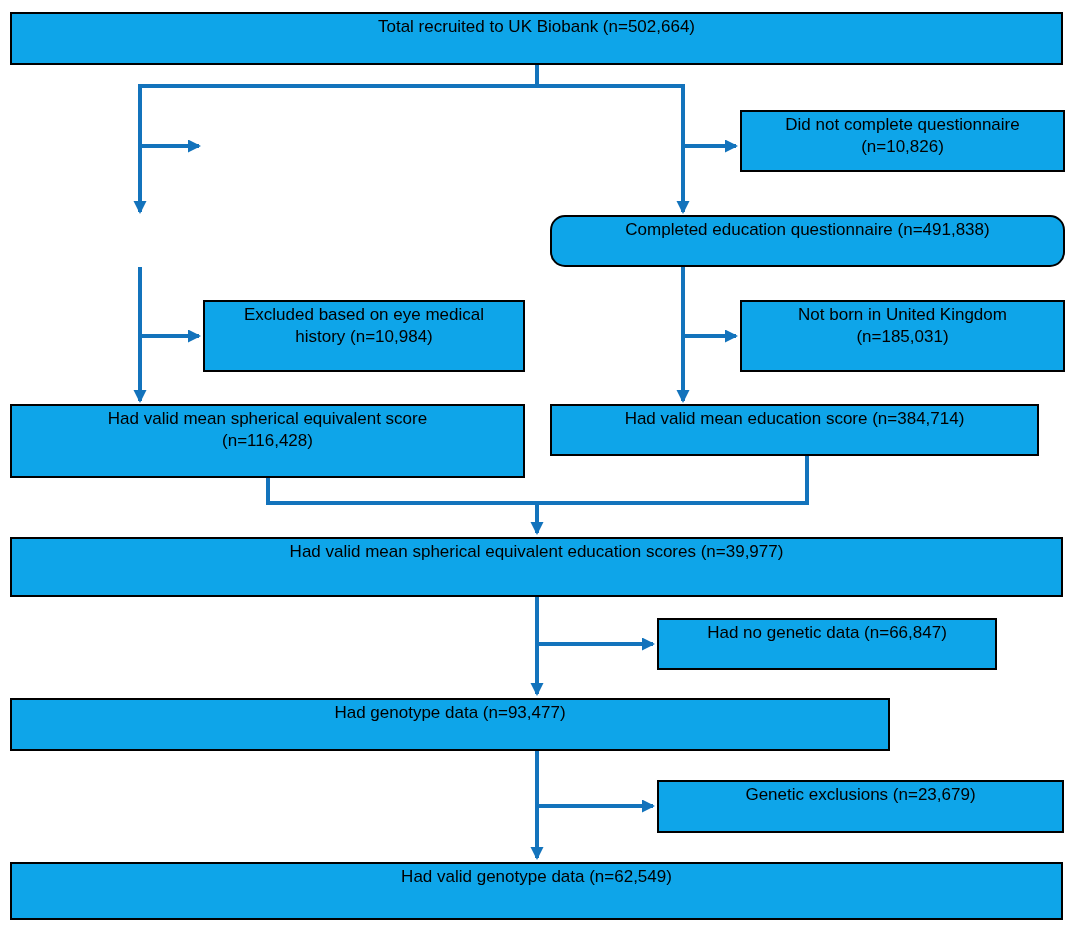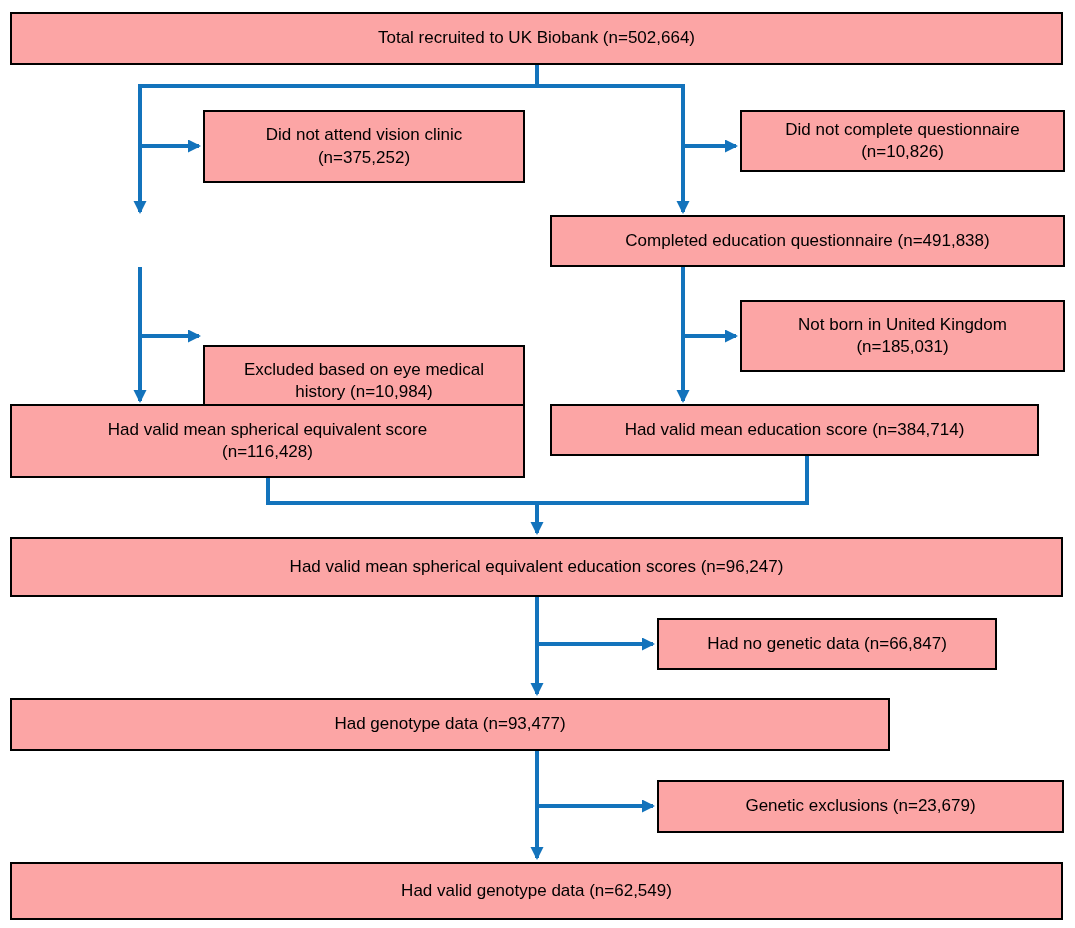--- a/index.html
+++ b/index.html
@@ -17,41 +17,41 @@
   }
   #connectors {
     position: absolute;
     left: 0; top: 0;
     width: 1075px;
     height: 928px;
   }
   .node {
     position: absolute;
     box-sizing: border-box;
-    background: #fca5a5;
+    background: #0ea5e9;
     border: 2px solid #000000;
     display: flex;
     flex-direction: column;
     align-items: center;
-    justify-content: center;
+    justify-content: flex-start;
     text-align: center;
     font-size: 17px;
     line-height: 1.32;
     color: #000000;
     padding: 2px 12px;
   }
   .cline { stroke: #1373bc; stroke-width: 4; fill: none; }
 
   
   #n-total          { left: 10px;  top: 12px;  width: 1053px; height: 53px; }
   #n-no-vision      { left: 203px; top: 110px; width: 322px;  height: 73px; }
   #n-no-quest       { left: 740px; top: 110px; width: 325px;  height: 62px; }
   #n-autorefractor  { left: 10px;  top: 215px; width: 515px;  height: 52px; }
-  #n-completed-edu  { left: 550px; top: 215px; width: 515px;  height: 52px; }
-  #n-eye-excluded   { left: 203px; top: 300px; width: 322px;  height: 72px; margin-top: 45px; }
+  #n-completed-edu  { left: 550px; top: 215px; width: 515px;  height: 52px; border-radius: 15px; }
+  #n-eye-excluded   { left: 203px; top: 300px; width: 322px;  height: 72px; }
   #n-not-born-uk    { left: 740px; top: 300px; width: 325px;  height: 72px; }
   #n-valid-sphere   { left: 10px;  top: 404px; width: 515px;  height: 74px; }
   #n-valid-edu      { left: 550px; top: 404px; width: 489px;  height: 52px; }
   #n-valid-both     { left: 10px;  top: 537px; width: 1053px; height: 60px; }
   #n-no-genetic     { left: 657px; top: 618px; width: 340px;  height: 52px; }
   #n-genotype       { left: 10px;  top: 698px; width: 880px; height: 53px; }
   #n-genetic-excl   { left: 657px; top: 780px; width: 407px;  height: 53px; }
   #n-valid-genotype { left: 10px;  top: 862px; width: 1053px; height: 58px; }
 </style>
 </head>
@@ -87,24 +87,20 @@
     <line class="cline" marker-end="url(#arr)" x1="537" y1="597" x2="537" y2="694"></line>
     <line class="cline" marker-end="url(#arr)" x1="537" y1="644" x2="653" y2="644"></line>
     <line class="cline" marker-end="url(#arr)" x1="537" y1="751" x2="537" y2="858"></line>
     <line class="cline" marker-end="url(#arr)" x1="537" y1="806" x2="653" y2="806"></line>
   </svg>
 
   <div class="node" id="n-total">
     <div>Total recruited to UK Biobank (n=502,664)</div>
   </div>
 
-  <div class="node" id="n-no-vision">
-    <div>Did not attend vision clinic</div>
-    <div>(n=375,252)</div>
-  </div>
 
   <div class="node" id="n-no-quest">
     <div>Did not complete questionnaire</div>
     <div>(n=10,826)</div>
   </div>
 
 
   <div class="node" id="n-completed-edu">
     <div>Completed education questionnaire (n=491,838)</div>
   </div>
@@ -122,21 +118,21 @@
   <div class="node" id="n-valid-sphere">
     <div>Had valid mean spherical equivalent score</div>
     <div>(n=116,428)</div>
   </div>
 
   <div class="node" id="n-valid-edu">
     <div>Had valid mean education score (n=384,714)</div>
   </div>
 
   <div class="node" id="n-valid-both">
-    <div>Had valid mean spherical equivalent education scores (n=96,247)</div>
+    <div>Had valid mean spherical equivalent education scores (n=39,977)</div>
   </div>
 
   <div class="node" id="n-no-genetic">
     <div>Had no genetic data (n=66,847)</div>
   </div>
 
   <div class="node" id="n-genotype">
     <div>Had genotype data (n=93,477)</div>
   </div>
 

